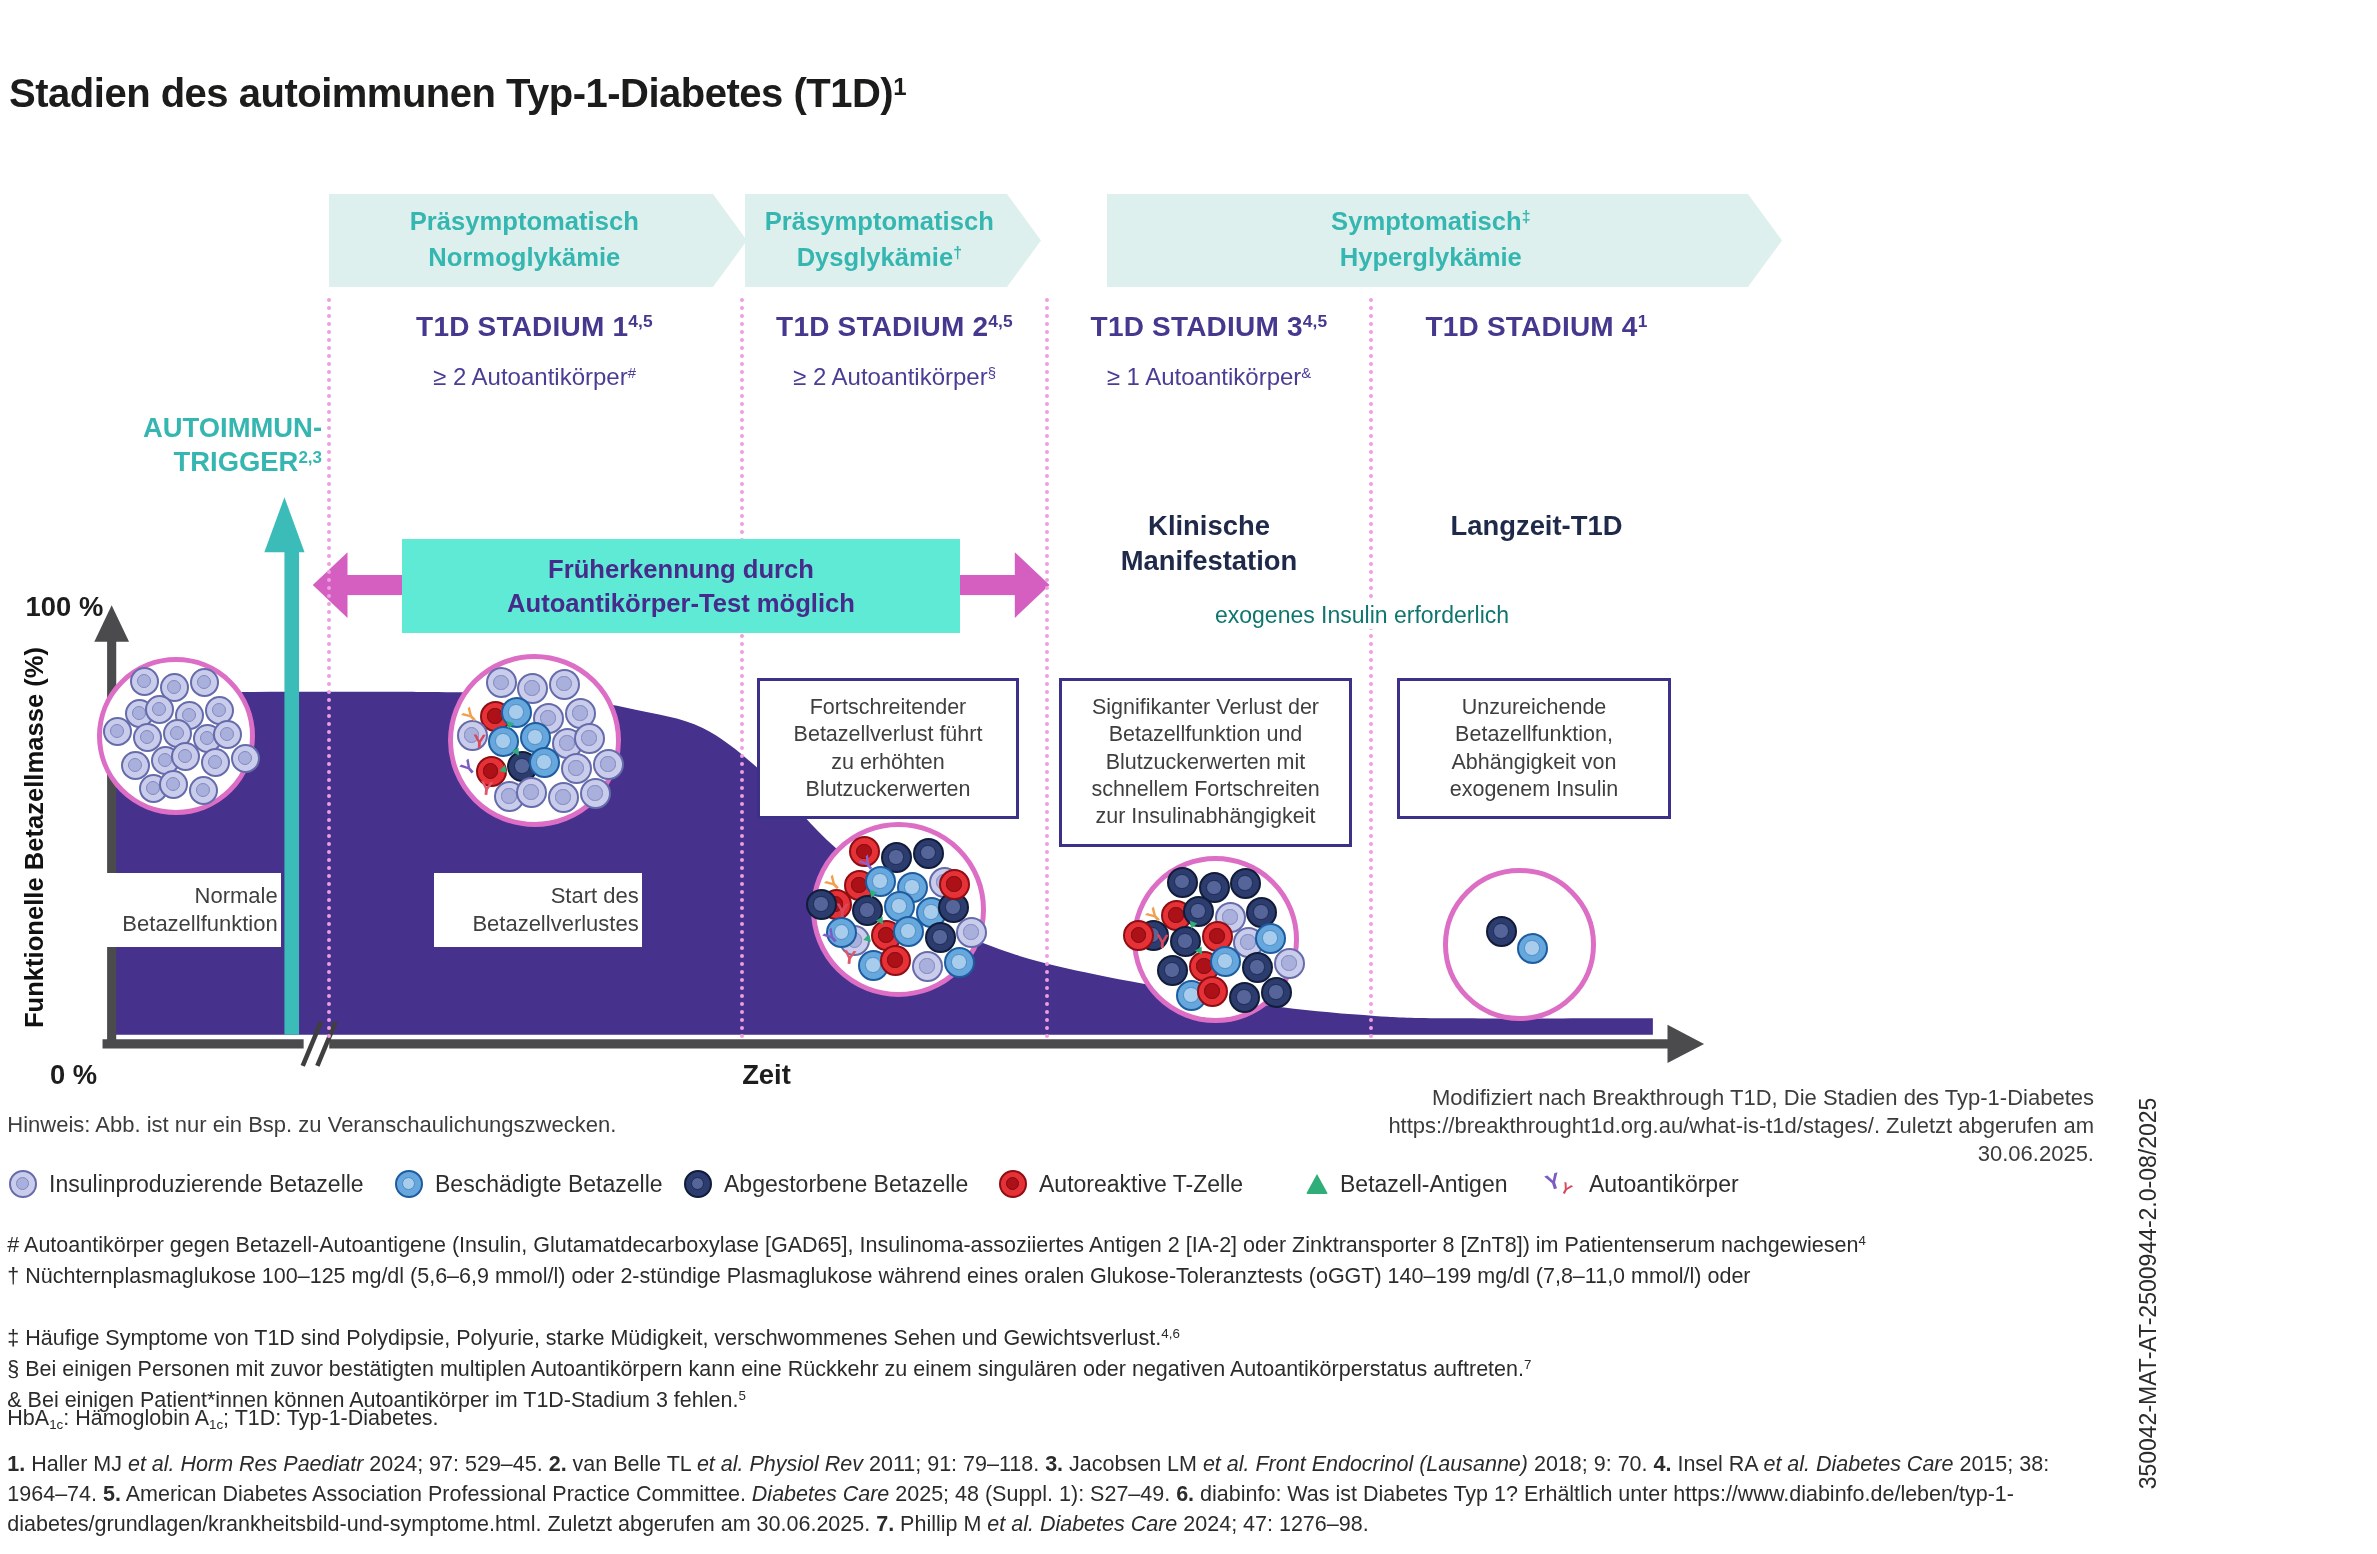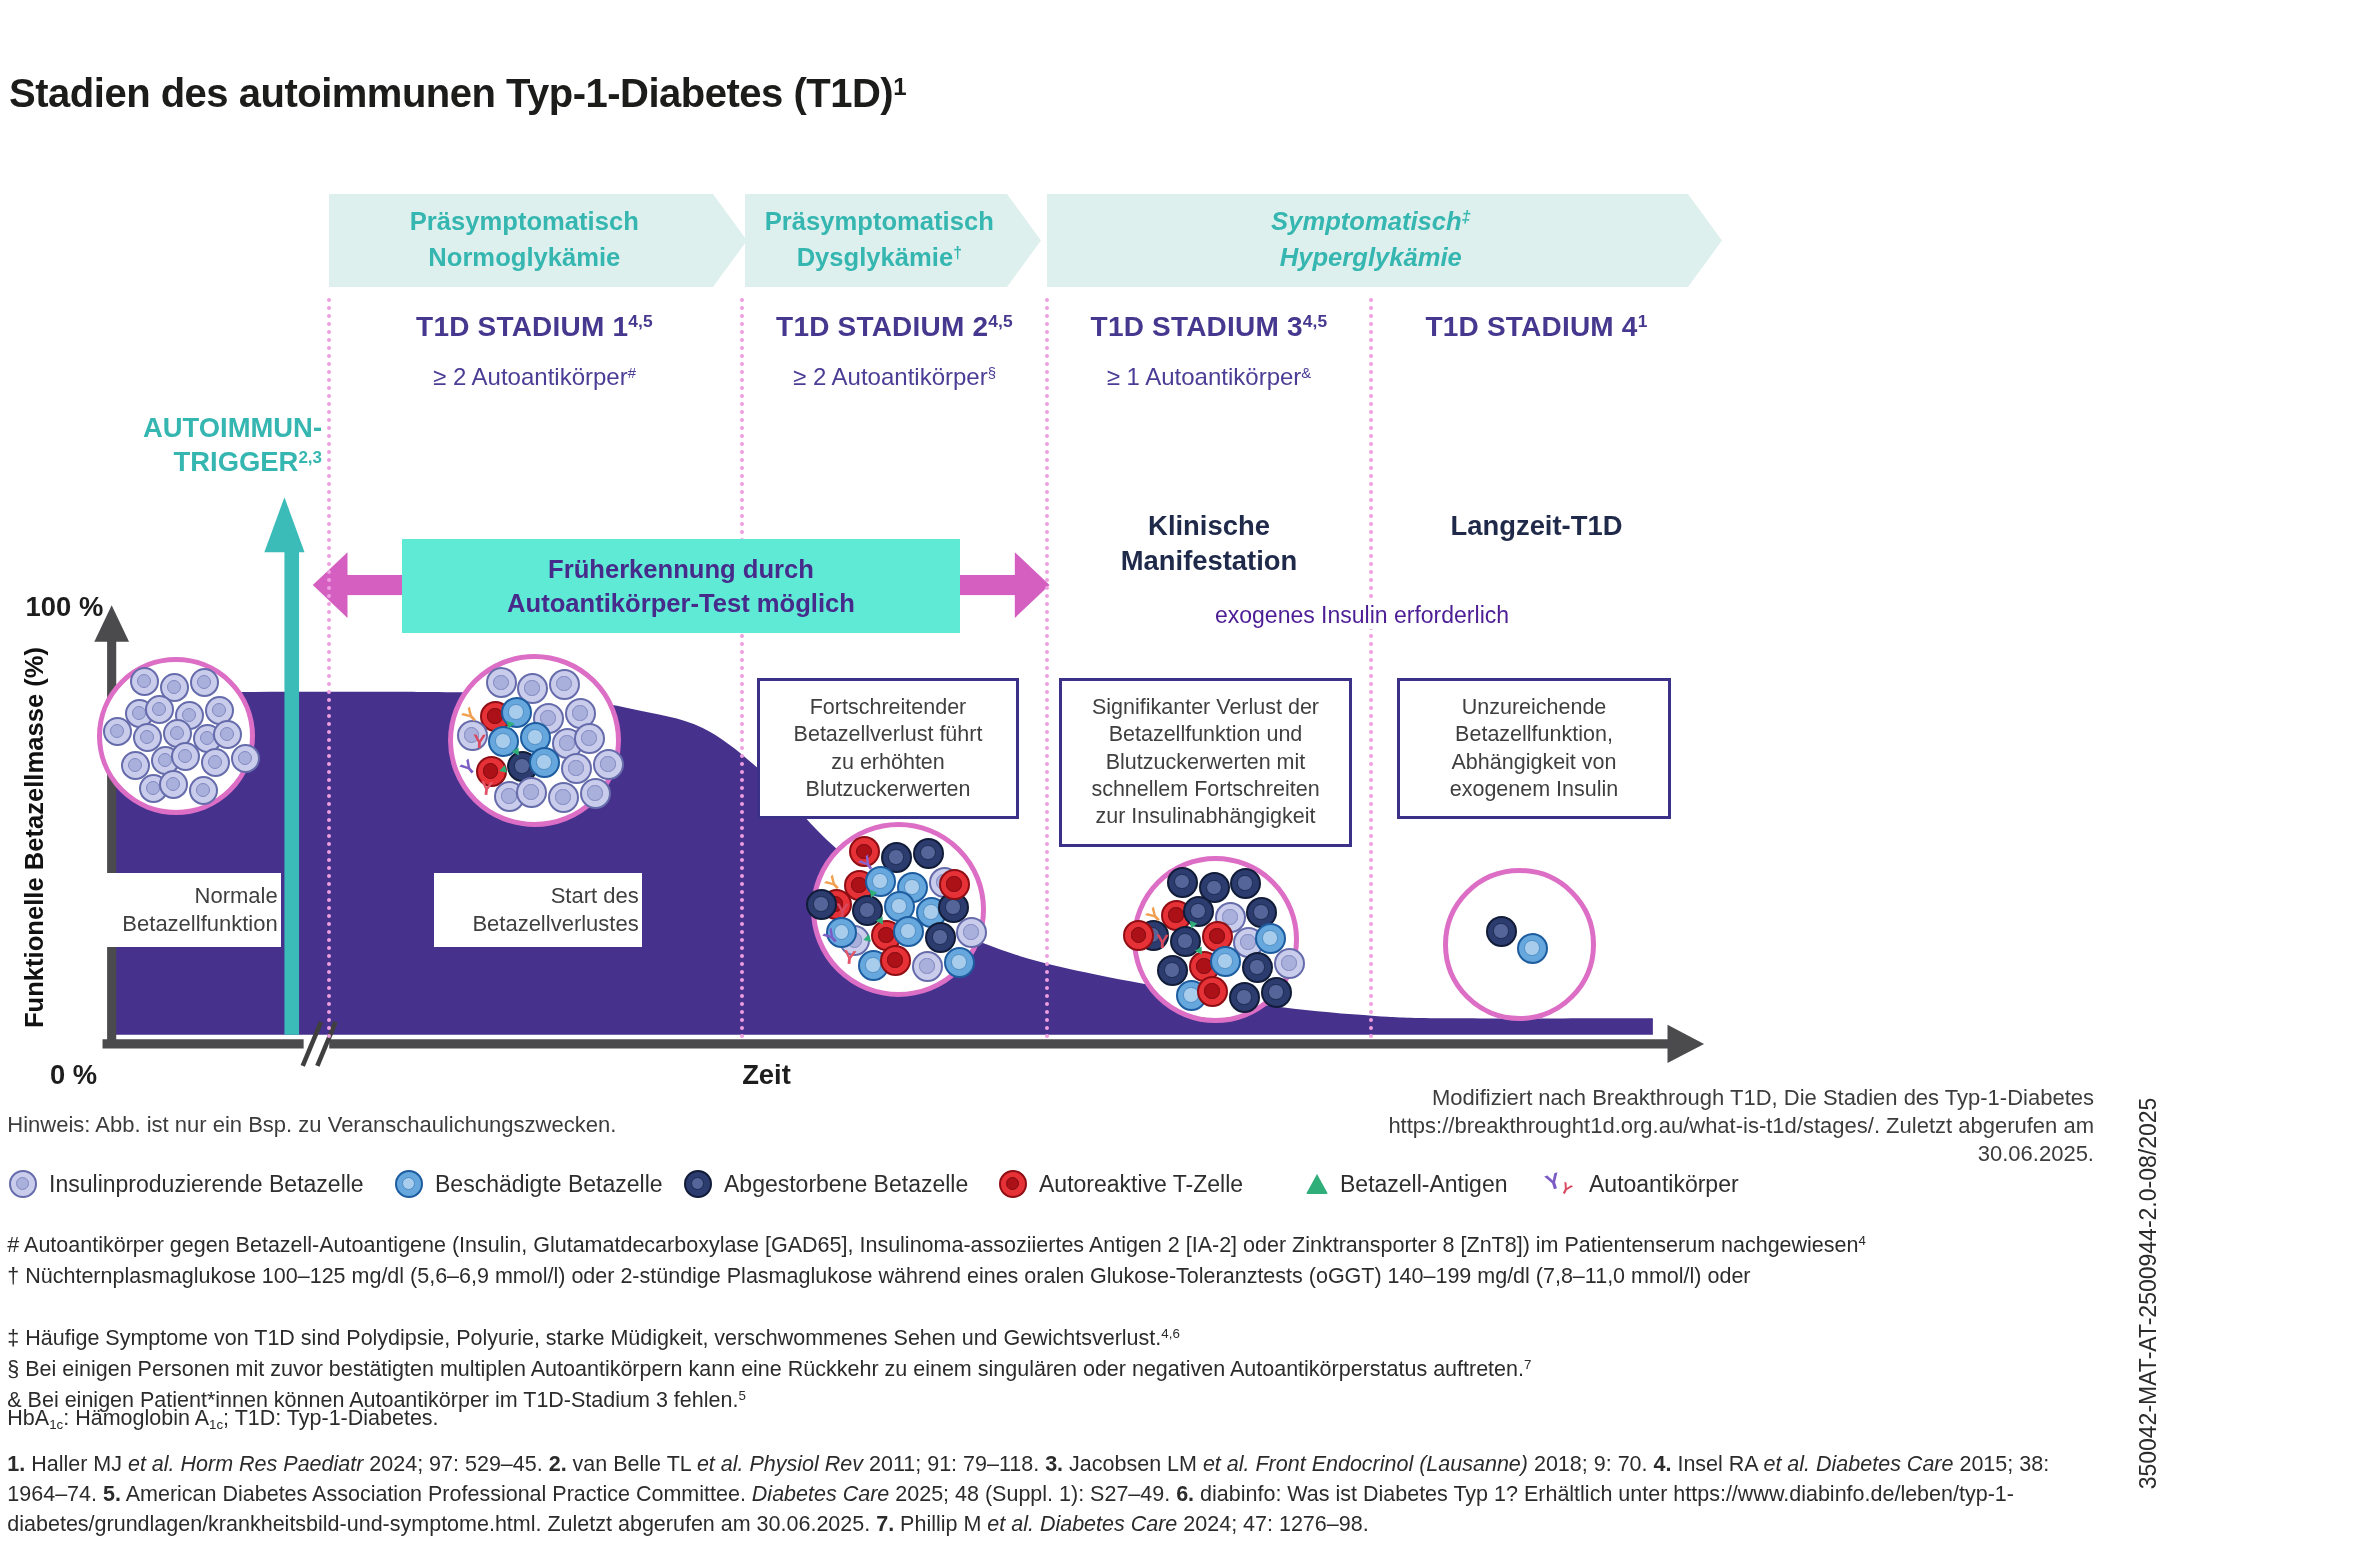--- a/index.html
+++ b/index.html
@@ -19,21 +19,21 @@
   
   .stage{top:311px;text-align:center;color:#46388f;}
   .stage .sname{font-size:28px;font-weight:800;letter-spacing:0.2px;}
   .stage .scrit{margin-top:20px;font-size:24px;color:#4b3d95;}
   
   .trigger{left:51px;top:411px;width:271px;text-align:right;font-size:27.4px;line-height:34px;font-weight:800;color:#35b6b0;}
   
   .pinkbox{left:402px;top:539px;width:558px;height:94px;background:#5eead4;color:#472b8b;font-weight:800;font-size:25.6px;line-height:34px;text-align:center;display:flex;flex-direction:column;justify-content:center;}
   
   .navylabel{top:508px;text-align:center;font-size:27.4px;line-height:35px;font-weight:800;color:#1f2949;}
-  .insnote{left:1170px;top:602px;width:384px;text-align:center;font-size:23px;color:#4c1d95;background:#fff;}
+  .insnote{left:1170px;top:602px;width:384px;text-align:center;font-size:23px;color:#0f766e;background:#fff;}
   
   .infobox{border:3.7px solid #3b3189;background:#fff;text-align:center;font-size:21.5px;line-height:27.4px;color:#3f3f3f;padding:12.8px 5.5px;box-sizing:border-box;}
   
   .wlabel{background:#fff;text-align:right;font-size:22px;line-height:28px;color:#3f3f3f;padding:9.1px 3.7px;}
   
   .circle{position:absolute;border:5.5px solid #dc6ec5;border-radius:50%;background:#fff;box-sizing:content-box;}
   .cell{position:absolute;border-radius:50%;box-sizing:border-box;}
   .cell .nuc{position:absolute;left:20%;top:20%;width:56%;height:56%;border-radius:50%;box-sizing:border-box;}
   .cell.ins{background:#c9cdeb;border:2.7px solid #666cab;} .cell.ins .nuc{background:#a9b0dc;border:1.8px solid #8088c0;}
   .cell.dmg{background:#66a7dd;border:2.7px solid #1d5c9f;} .cell.dmg .nuc{background:#a8cdec;border:1.8px solid #4d8cc4;}
@@ -97,21 +97,21 @@
   <div class="abs vline" style="left:1369px;"></div>
 
   <div class="abs banner" style="left:329px;width:418px;">
     <span><span>Präsymptomatisch</span><span class="sp"></span></span>
     <span><span>Normoglykämie</span><span class="sp"></span></span>
   </div>
   <div class="abs banner" style="left:745px;width:296px;">
     <span><span>Präsymptomatisch</span><span class="sp"></span></span>
     <span><span>Dysglykämie</span><span class="sp">†</span></span>
   </div>
-  <div class="abs banner" style="left:1047px;width:675px;font-style:italic;">
+  <div class="abs banner" style="left:1107px;width:675px;">
     <span><span>Symptomatisch</span><span class="sp">‡</span></span>
     <span><span>Hyperglykämie</span><span class="sp"></span></span>
   </div>
 
   <div class="abs stage" style="left:329px;width:411px;">
     <div class="sname"><span>T1D STADIUM 1</span><span class="sp">4,5</span></div>
     <div class="scrit"><span>≥ 2 Autoantikörper</span><span class="sp">#</span></div>
   </div>
   <div class="abs stage" style="left:742px;width:305px;">
     <div class="sname"><span>T1D STADIUM 2</span><span class="sp">4,5</span></div>

